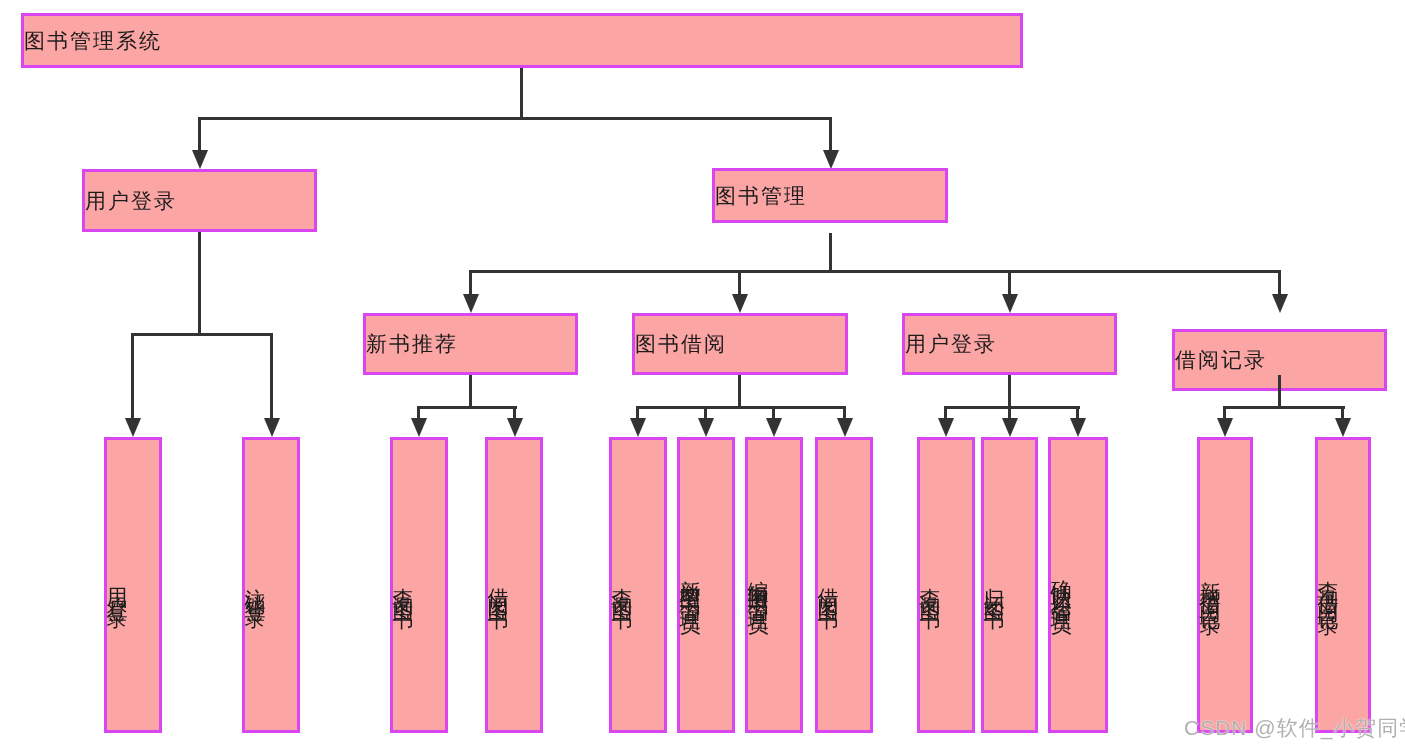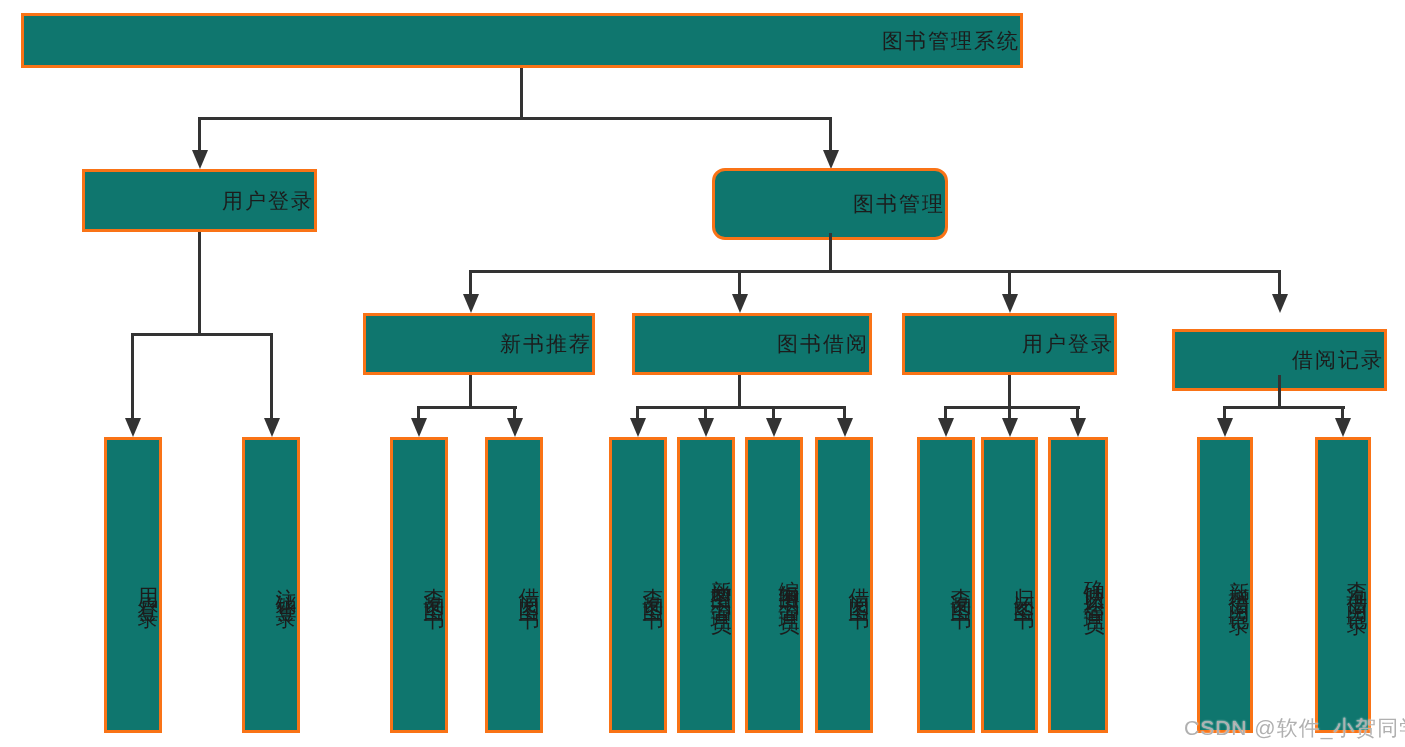--- a/index.html
+++ b/index.html
@@ -1,22 +1,22 @@
 <!DOCTYPE html>
 <html><head>
 <meta charset="utf-8">
 <style>
   html,body{margin:0;padding:0;background:#ffffff;}
   .canvas{
     position:relative;width:1405px;height:747px;background:#ffffff;overflow:hidden;
     font-family:"Liberation Sans","DejaVu Sans",sans-serif;color:#1c1c1c;
   }
   .box{
-    position:absolute;box-sizing:border-box;background:#0f766e;
-    border:3px solid #f97316;display:flex;align-items:center;justify-content:flex-end;
+    position:absolute;box-sizing:border-box;background:#fca5a5;
+    border:3px solid #d946ef;display:flex;align-items:center;justify-content:flex-start;
   }
   .hlabel{font-size:21px;letter-spacing:2px;white-space:nowrap;}
   .vlabel{
     writing-mode:vertical-rl;text-orientation:mixed;
     font-size:21px;letter-spacing:7px;line-height:1;white-space:nowrap;
   }
   .ln{position:absolute;background:#333333;}
   .arr{
     position:absolute;width:0;height:0;
     border-left:8px solid transparent;border-right:8px solid transparent;
@@ -40,21 +40,21 @@
   <div class="ln" style="left:520px;top:68px;width:3px;height:51px;"></div>
   <div class="ln" style="left:198px;top:117px;width:634px;height:3px;"></div>
   <div class="ln" style="left:198px;top:117px;width:3px;height:35px;"></div>
   <div class="arr" style="left:192px;top:150px;"></div>
   <div class="ln" style="left:829px;top:117px;width:3px;height:35px;"></div>
   <div class="arr" style="left:823px;top:150px;"></div>
 
   <div class="box" style="left:82px;top:169px;width:235px;height:63px;">
     <span class="hlabel">用户登录</span>
   </div>
-  <div class="box" style="left:712px;top:168px;width:236px;height:72px;border-radius:13px;">
+  <div class="box" style="left:712px;top:168px;width:236px;height:55px;">
     <span class="hlabel">图书管理</span>
   </div>
 
   <div class="ln" style="left:198px;top:232px;width:3px;height:104px;"></div>
   <div class="ln" style="left:131px;top:333px;width:142px;height:3px;"></div>
   <div class="ln" style="left:131px;top:333px;width:3px;height:86px;"></div>
   <div class="arr" style="left:125px;top:418px;"></div>
   <div class="ln" style="left:270px;top:333px;width:3px;height:86px;"></div>
   <div class="arr" style="left:264px;top:418px;"></div>
 
@@ -62,24 +62,24 @@
   <div class="ln" style="left:469px;top:270px;width:812px;height:3px;"></div>
   <div class="ln" style="left:469px;top:270px;width:3px;height:26px;"></div>
   <div class="arr" style="left:463px;top:294px;"></div>
   <div class="ln" style="left:738px;top:270px;width:3px;height:26px;"></div>
   <div class="arr" style="left:732px;top:294px;"></div>
   <div class="ln" style="left:1008px;top:270px;width:3px;height:26px;"></div>
   <div class="arr" style="left:1002px;top:294px;"></div>
   <div class="ln" style="left:1278px;top:270px;width:3px;height:26px;"></div>
   <div class="arr" style="left:1272px;top:294px;"></div>
 
-  <div class="box" style="left:363px;top:313px;width:232px;height:62px;">
+  <div class="box" style="left:363px;top:313px;width:215px;height:62px;">
     <span class="hlabel">新书推荐</span>
   </div>
-  <div class="box" style="left:632px;top:313px;width:240px;height:62px;">
+  <div class="box" style="left:632px;top:313px;width:216px;height:62px;">
     <span class="hlabel">图书借阅</span>
   </div>
   <div class="box" style="left:902px;top:313px;width:215px;height:62px;">
     <span class="hlabel">用户登录</span>
   </div>
   <div class="box" style="left:1172px;top:313px;width:215px;height:62px;margin-top:16px;">
     <span class="hlabel">借阅记录</span>
   </div>
 
   <div class="ln" style="left:469px;top:375px;width:3px;height:34px;"></div>

